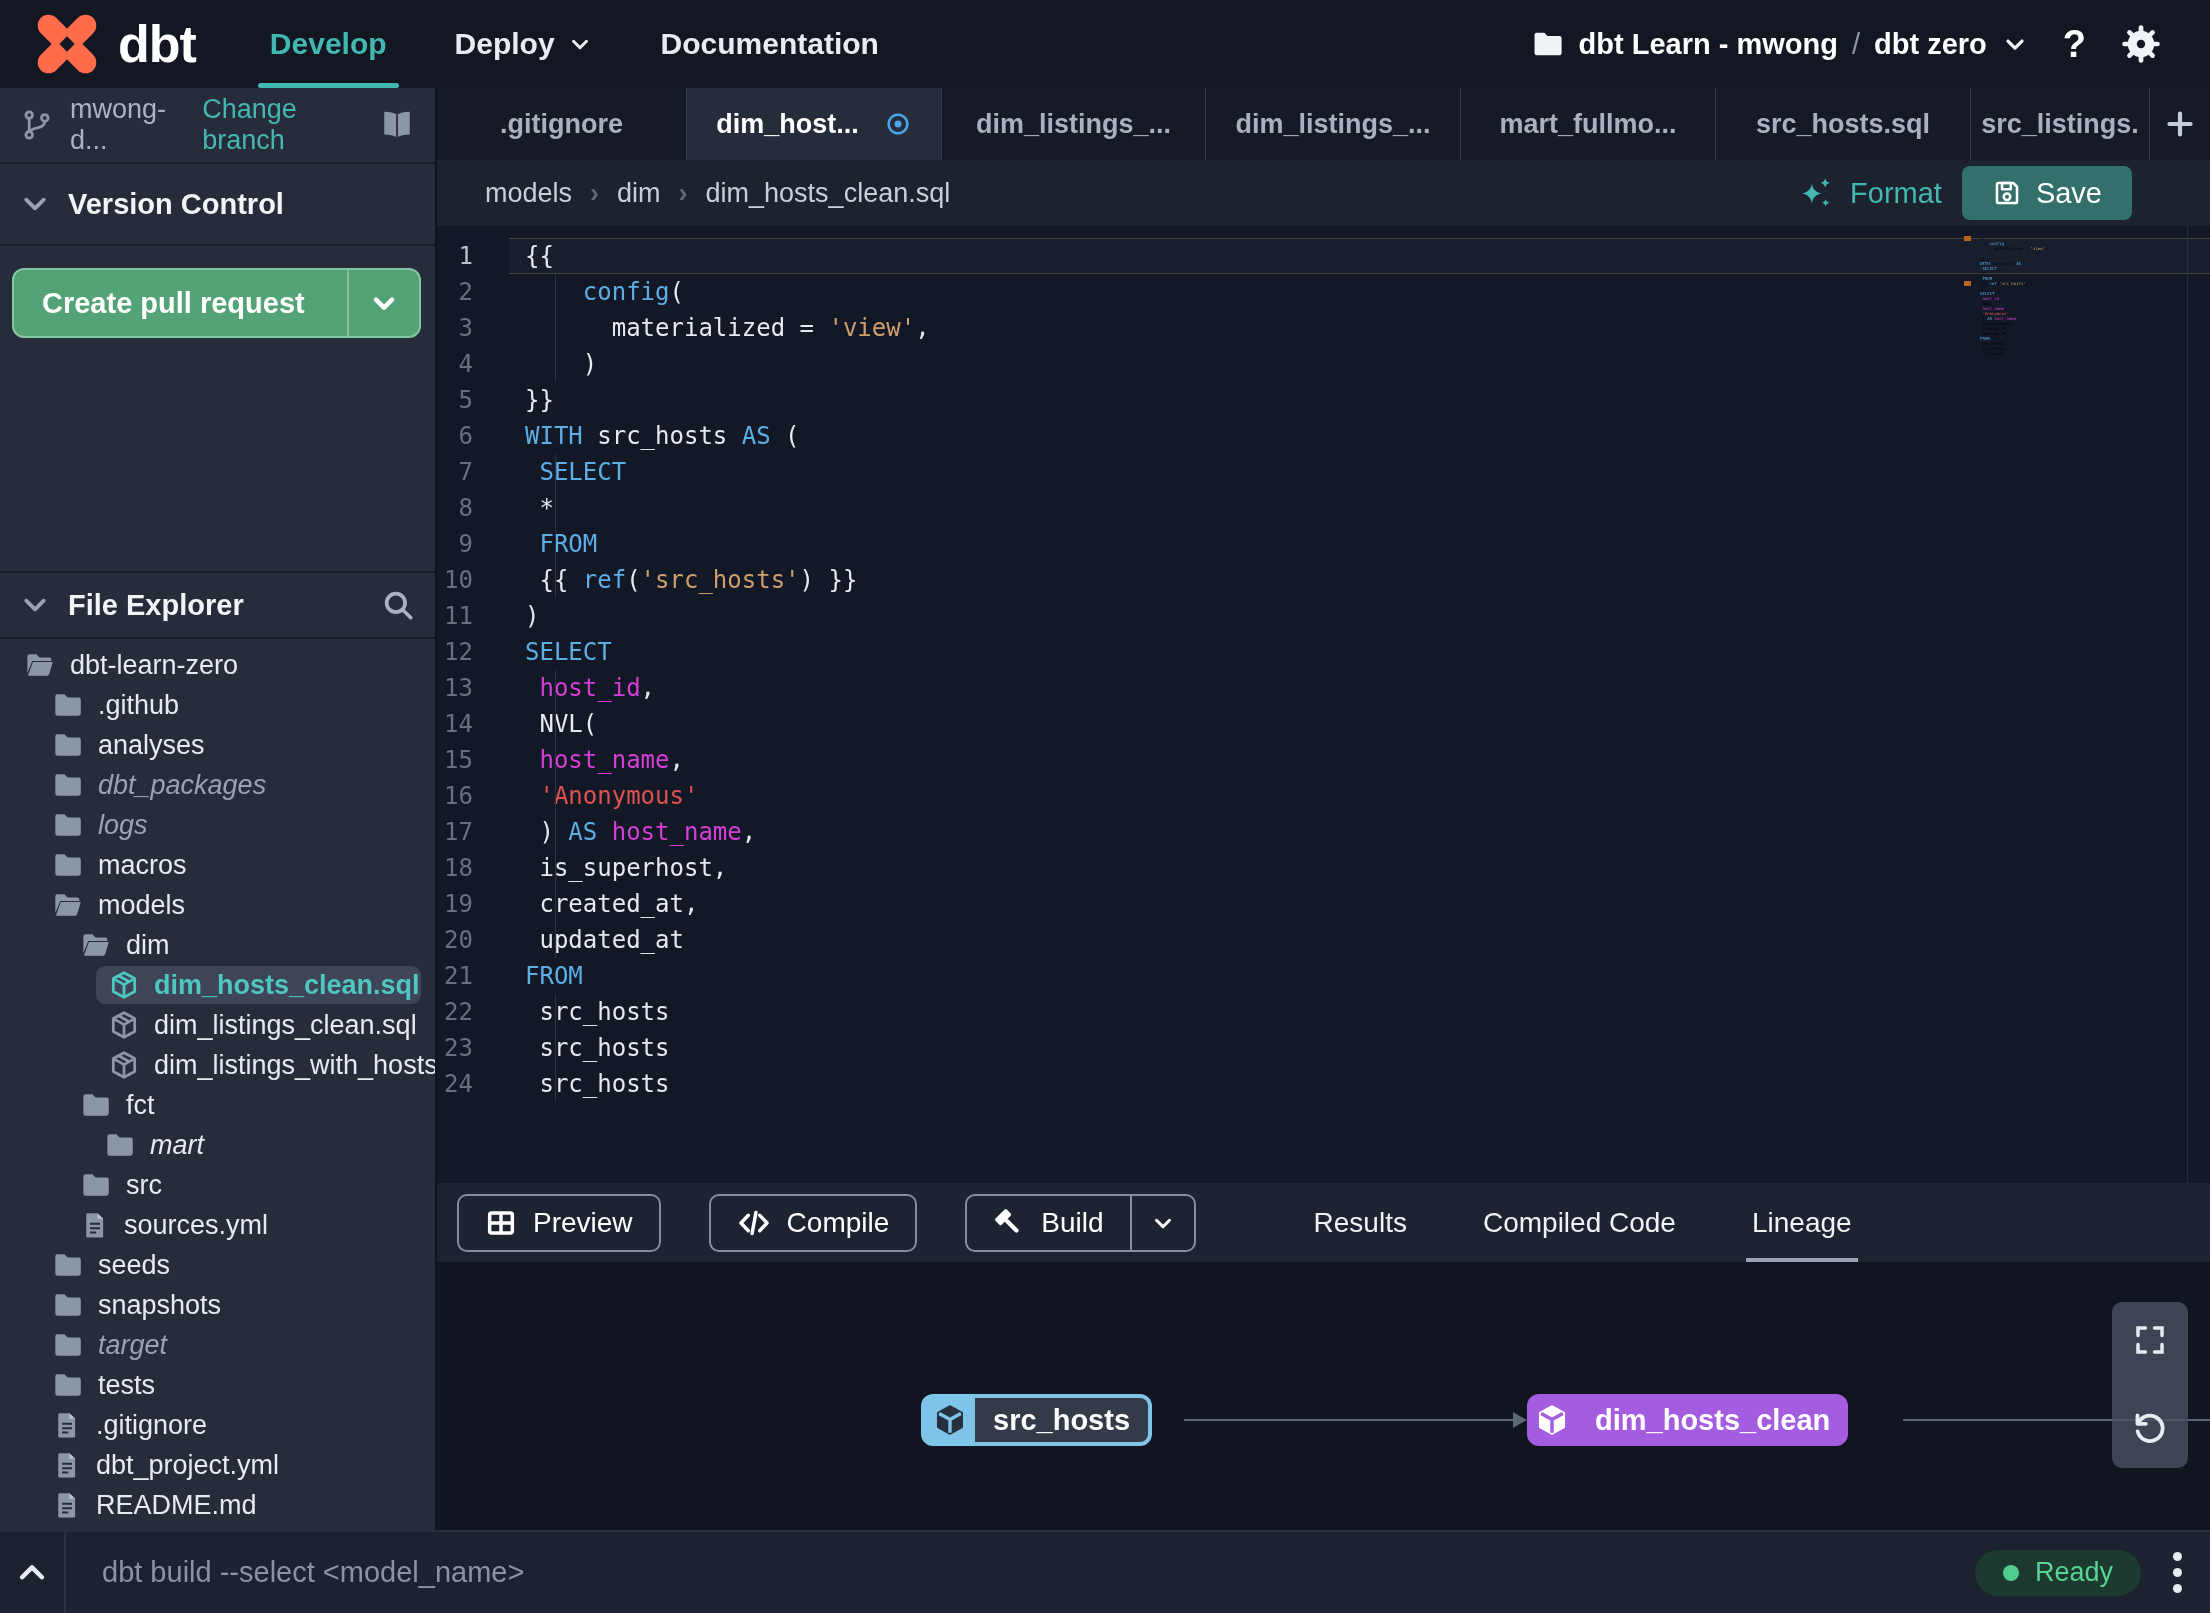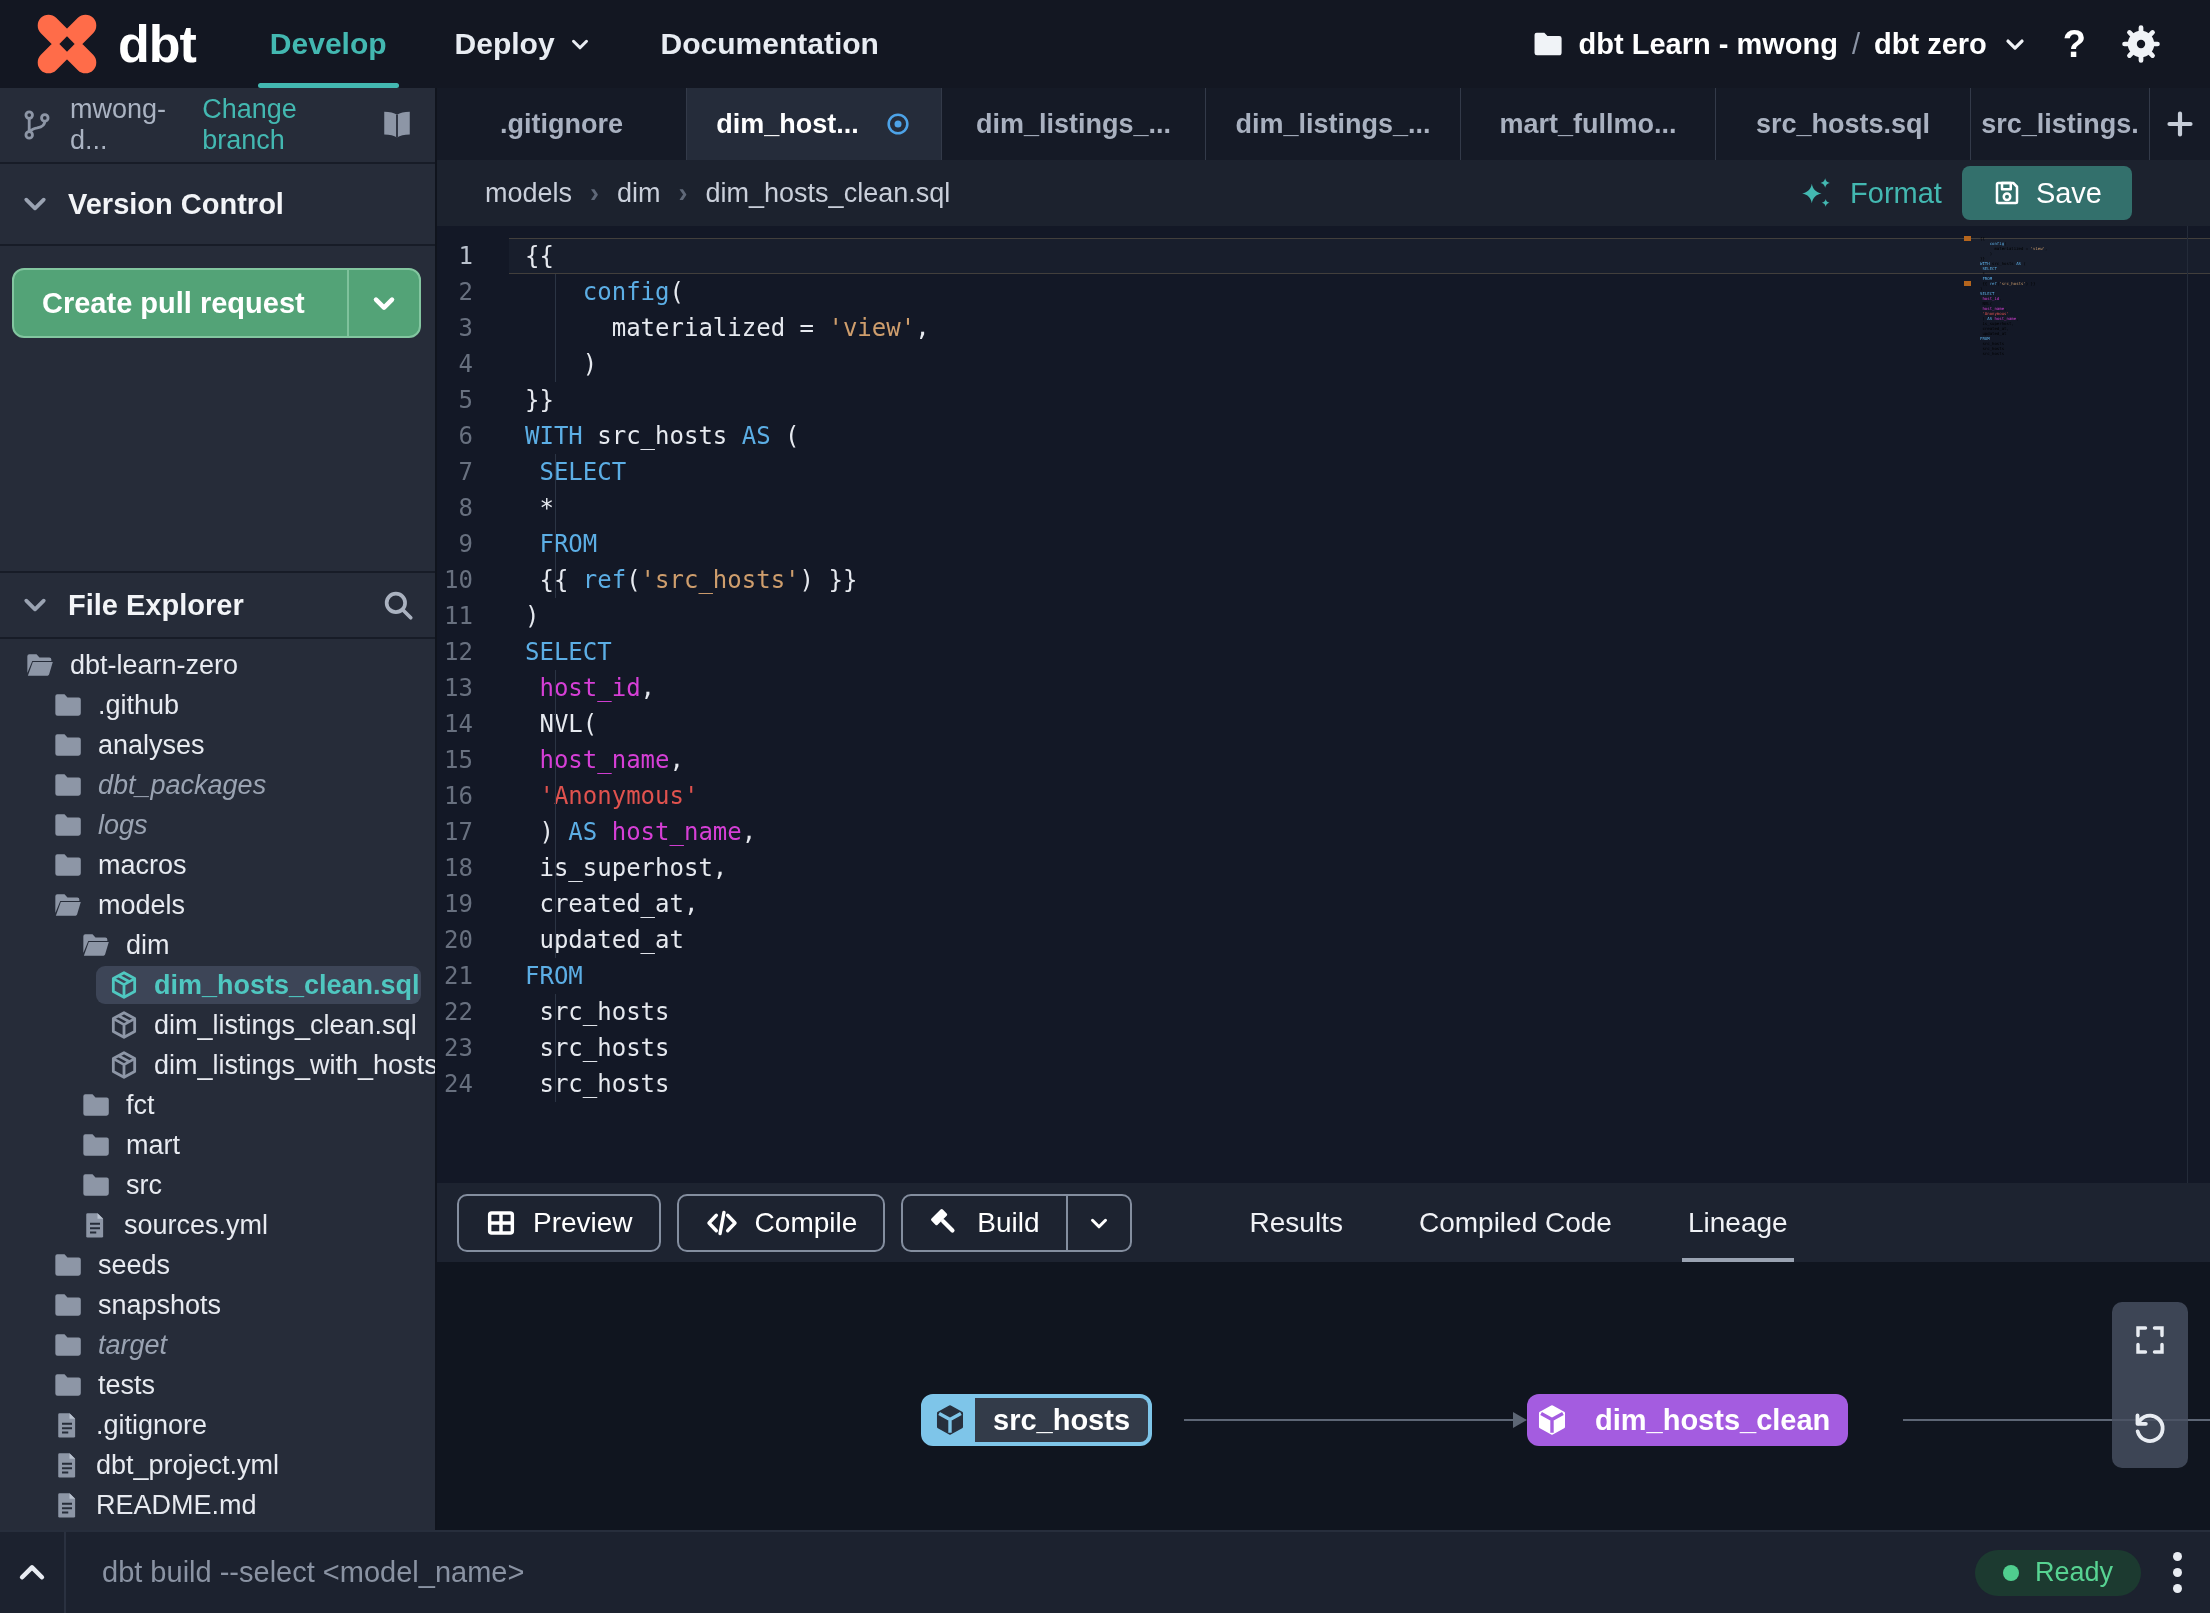--- a/index.html
+++ b/index.html
@@ -365,21 +365,21 @@
           <span class="tree-label">dim_listings_with_hosts...</span>
         </div>
         <div class="tree-row" style="padding-left: 80px;">
           <span class="icon tree-icon">
             <svg width="32" height="32" viewBox="0 0 24 24" fill="#8d96a6">
               <path d="M2.5 5.5A1.5 1.5 0 0 1 4 4h5.4l2.2 2.4H20a1.6 1.6 0 0 1 1.6 1.6v10.2A1.8 1.8 0 0 1 19.8 20H4.2a1.7 1.7 0 0 1-1.7-1.7z"></path>
             </svg>
           </span>
           <span class="tree-label">fct</span>
         </div>
-        <div class="tree-row" style="padding-left: 80px;">
+        <div class="tree-row" style="padding-left: 104px; font-style: italic;">
           <span class="icon tree-icon">
             <svg width="32" height="32" viewBox="0 0 24 24" fill="#8d96a6">
               <path d="M2.5 5.5A1.5 1.5 0 0 1 4 4h5.4l2.2 2.4H20a1.6 1.6 0 0 1 1.6 1.6v10.2A1.8 1.8 0 0 1 19.8 20H4.2a1.7 1.7 0 0 1-1.7-1.7z"></path>
             </svg>
           </span>
           <span class="tree-label">mart</span>
         </div>
         <div class="tree-row" style="padding-left: 80px;">
           <span class="icon tree-icon">
             <svg width="32" height="32" viewBox="0 0 24 24" fill="#8d96a6">
@@ -661,21 +661,21 @@
           <div class="mm-line"><span> updated_at</span></div>
           <div class="mm-line"><span class="tk-k">FROM</span></div>
           <div class="mm-line"><span> src_hosts</span></div>
           <div class="mm-line"><span> src_hosts</span></div>
           <div class="mm-line"><span> src_hosts</span></div>
         </div>
       <div class="editor-rule"></div>
     </div>
 
     <div class="toolbar">
-      <div id="tb-buttons" style="display:flex;align-items:center;">
+      <div id="tb-buttons" style="display:flex;align-items:center;gap:32px;">
           <div class="tb-btn">
             <span class="seg">
               <span class="icon">
                 <svg width="32" height="32" viewBox="0 0 24 24" fill="none" stroke="#fff" stroke-width="2.6">
                   <rect x="3.5" y="4.5" width="17" height="15" rx="1.5"></rect>
                   <path d="M3.5 12h17M12 4.5v15"></path>
                 </svg>
               </span>
               <span>Preview</span>
             </span>

